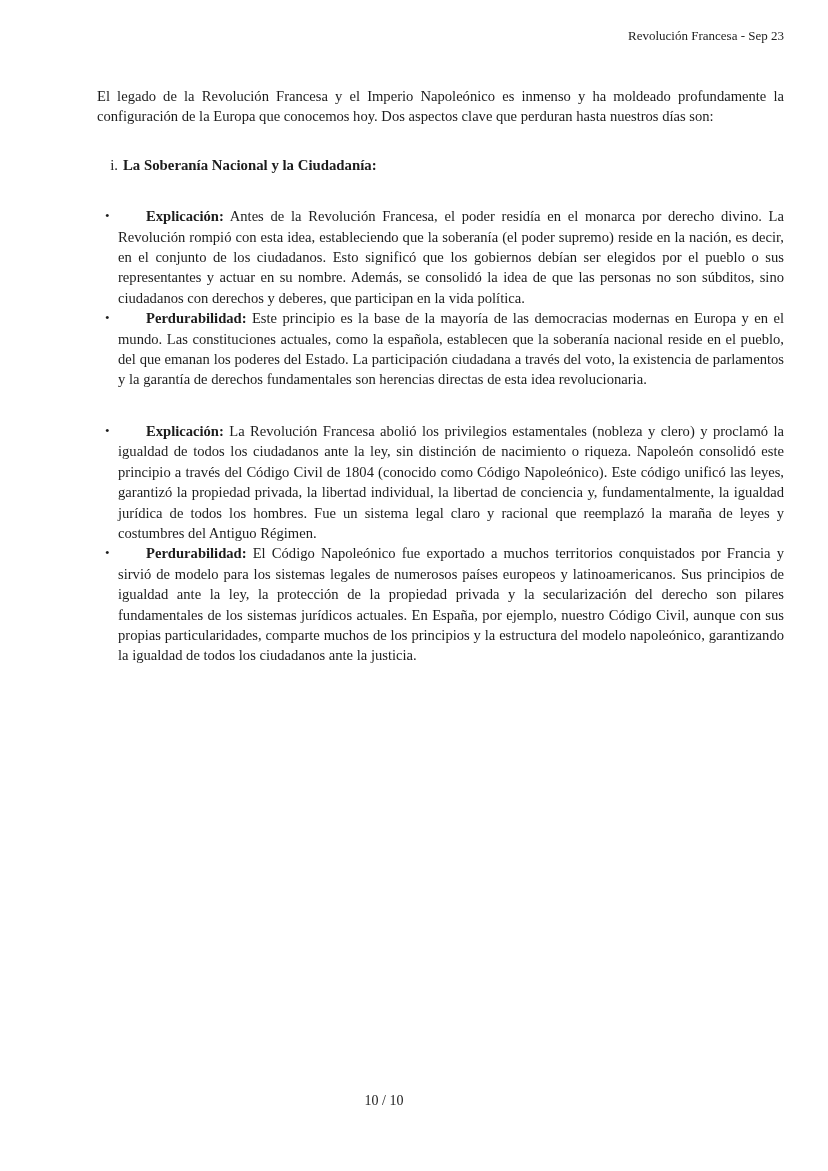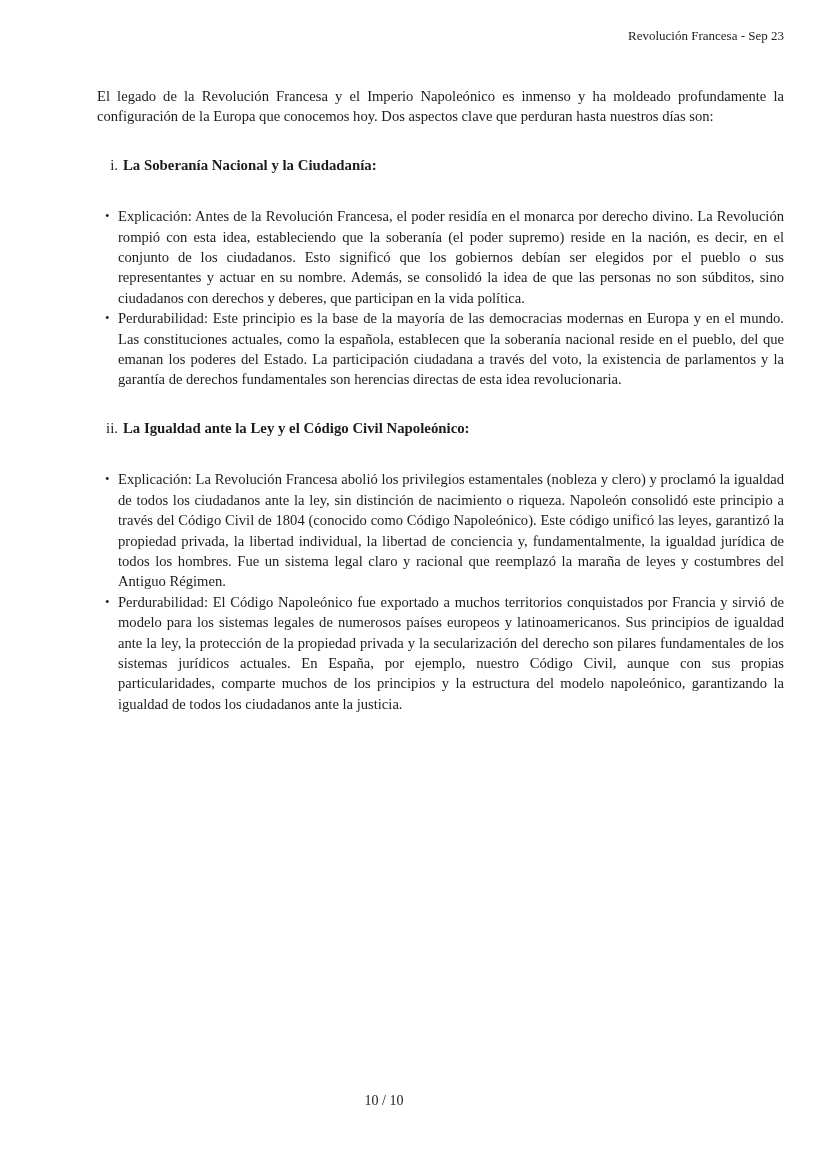--- a/index.html
+++ b/index.html
@@ -54,21 +54,21 @@
     font-size: 14.6px;
     line-height: 20.4px;
     text-align: justify;
   }
   .bullet-list li .bullet-glyph {
     position: absolute;
     left: 8px;
     top: 0;
     font-size: 13px;
   }
-  .item-label { font-weight: normal; }
+  .item-label { font-weight: bold; margin-left: 28px; }
   .doc-footer {
     position: absolute;
     top: 1092px;
     left: 0;
     width: 768px;
     text-align: center;
     font-size: 14px;
     line-height: 17px;
     color: #1c1c1c;
   }
@@ -92,23 +92,20 @@
       <span class="item-label">Explicación:</span>
       <span class="item-text">Antes de la Revolución Francesa, el poder residía en el monarca por derecho divino. La Revolución rompió con esta idea, estableciendo que la soberanía (el poder supremo) reside en la nación, es decir, en el conjunto de los ciudadanos. Esto significó que los gobiernos debían ser elegidos por el pueblo o sus representantes y actuar en su nombre. Además, se consolidó la idea de que las personas no son súbditos, sino ciudadanos con derechos y deberes, que participan en la vida política.</span>
     </li>
     <li>
       <span class="bullet-glyph">•</span>
       <span class="item-label">Perdurabilidad:</span>
       <span class="item-text">Este principio es la base de la mayoría de las democracias modernas en Europa y en el mundo. Las constituciones actuales, como la española, establecen que la soberanía nacional reside en el pueblo, del que emanan los poderes del Estado. La participación ciudadana a través del voto, la existencia de parlamentos y la garantía de derechos fundamentales son herencias directas de esta idea revolucionaria.</span>
     </li>
   </ul>
 
-  <div class="section-heading">
-    <span class="section-marker">ii.</span><span class="section-title">La Igualdad ante la Ley y el Código Civil Napoleónico:</span>
-  </div>
 
   <ul class="bullet-list">
     <li>
       <span class="bullet-glyph">•</span>
       <span class="item-label">Explicación:</span>
       <span class="item-text">La Revolución Francesa abolió los privilegios estamentales (nobleza y clero) y proclamó la igualdad de todos los ciudadanos ante la ley, sin distinción de nacimiento o riqueza. Napoleón consolidó este principio a través del Código Civil de 1804 (conocido como Código Napoleónico). Este código unificó las leyes, garantizó la propiedad privada, la libertad individual, la libertad de conciencia y, fundamentalmente, la igualdad jurídica de todos los hombres. Fue un sistema legal claro y racional que reemplazó la maraña de leyes y costumbres del Antiguo Régimen.</span>
     </li>
     <li>
       <span class="bullet-glyph">•</span>
       <span class="item-label">Perdurabilidad:</span>

